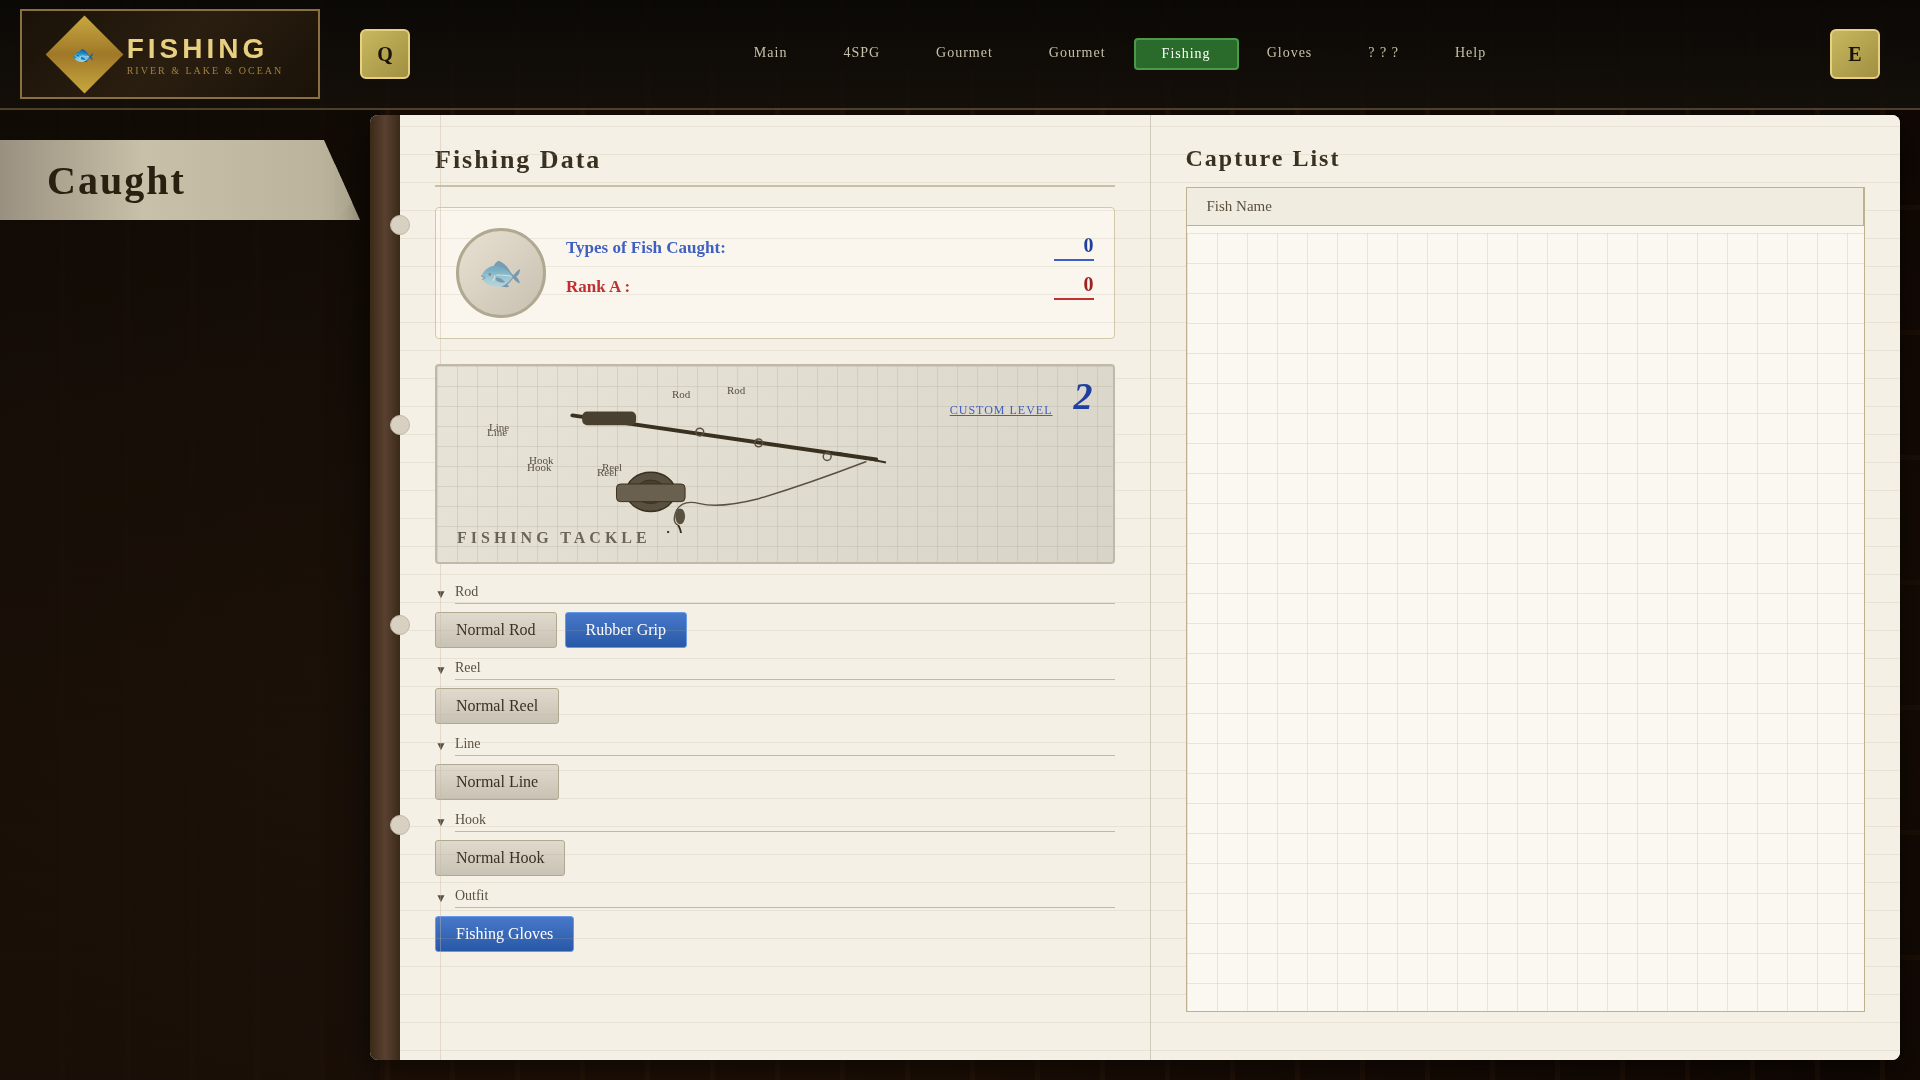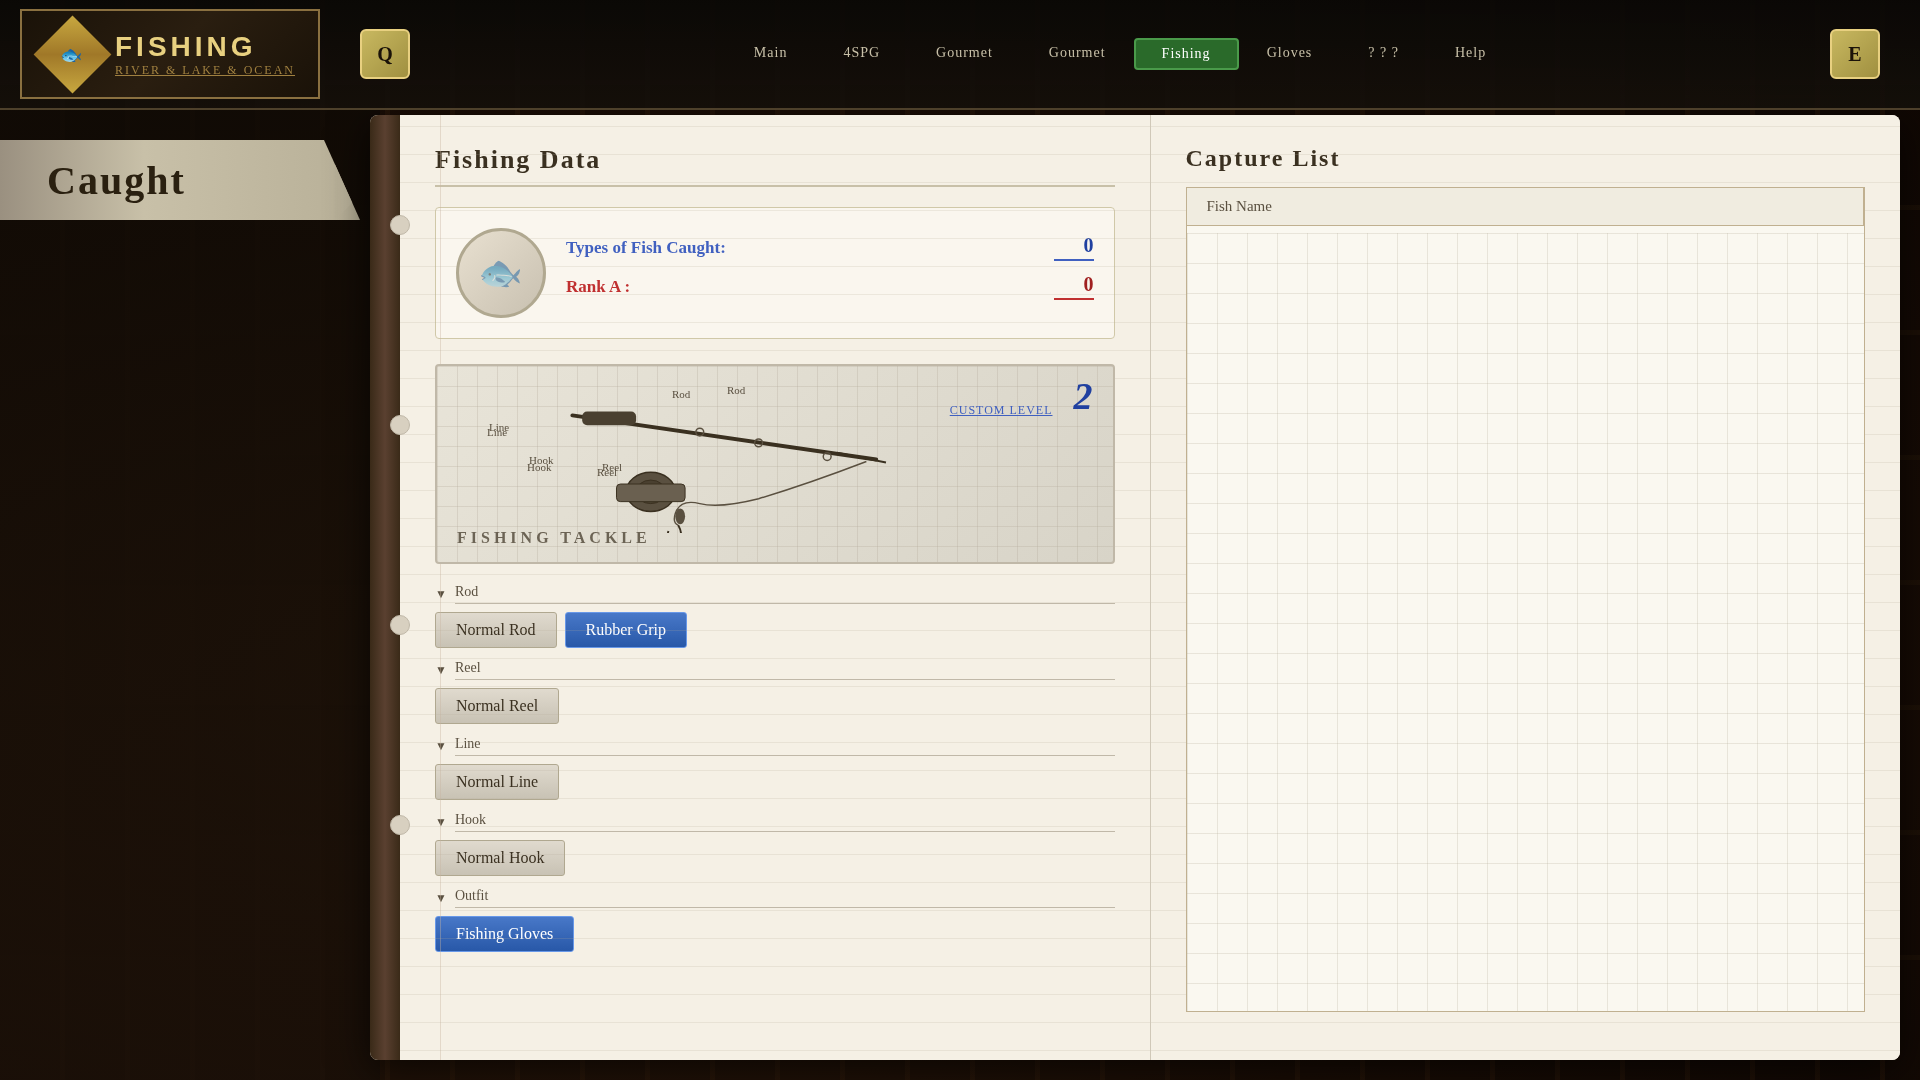--- a/index.html
+++ b/index.html
@@ -91,25 +91,24 @@
 
     .logo-main-text {
       font-size: 28px;
       font-weight: bold;
       color: #e8d080;
       letter-spacing: 4px;
       font-family: 'Arial Black', sans-serif;
     }
 
     .logo-sub-text {
-      font-size: 12px;
+      font-size: 10px;
       color: #a08040;
       letter-spacing: 2px;
       text-transform: uppercase;
-      text-decoration: underline;
     }
 
     .nav-q-button {
       width: 50px;
       height: 50px;
       background: linear-gradient(135deg, #c8b860 0%, #a09040 100%);
       border: 2px solid #e8d080;
       border-radius: 6px;
       display: flex;
       align-items: center;

